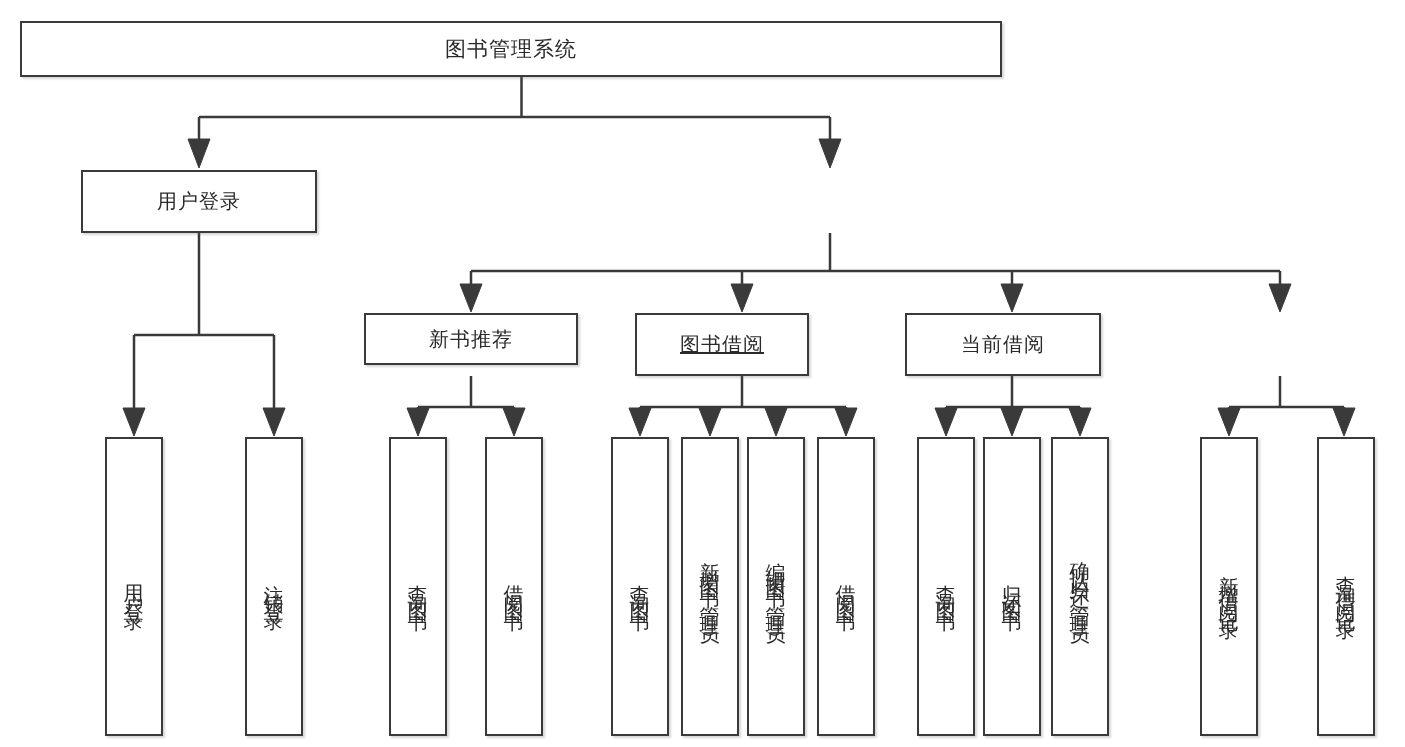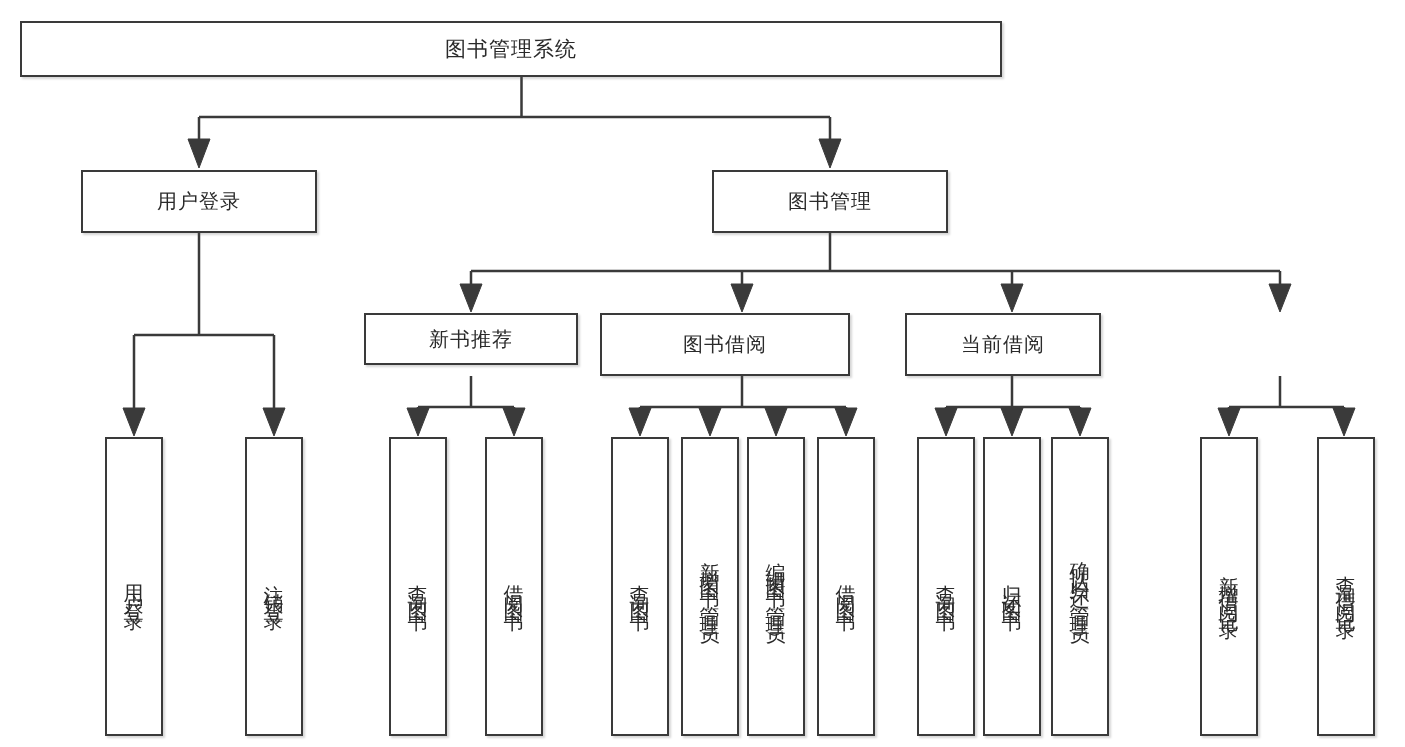--- a/index.html
+++ b/index.html
@@ -78,28 +78,25 @@
     <polygon points="1333,408 1355,408 1344,436"></polygon>
   </svg>
 
   <div class="node" style="left:20px;top:13px;width:982px;height:56px;margin-top:8px;">
     <span class="hlabel root-label">图书管理系统</span>
   </div>
 
   <div class="node" style="left:81px;top:170px;width:236px;height:63px;">
     <span class="hlabel">用户登录</span>
   </div>
-  <div class="node" style="left:712px;top:170px;width:236px;height:63px;">
-    <span class="hlabel">图书管理</span>
-  </div>
 
   <div class="node" style="left:364px;top:313px;width:214px;height:52px;">
     <span class="hlabel">新书推荐</span>
   </div>
-  <div class="node" style="left:600px;top:313px;width:250px;height:63px;">
+  <div class="node" style="left:635px;top:313px;width:174px;height:63px;text-decoration:underline;">
     <span class="hlabel">图书借阅</span>
   </div>
   <div class="node" style="left:905px;top:313px;width:196px;height:63px;">
     <span class="hlabel">当前借阅</span>
   </div>
 
   <div class="node vnode" style="left:105px;top:437px;width:58px;height:299px;">
     <span class="vlabel">用户登录</span>
   </div>
   <div class="node vnode" style="left:245px;top:437px;width:58px;height:299px;">

